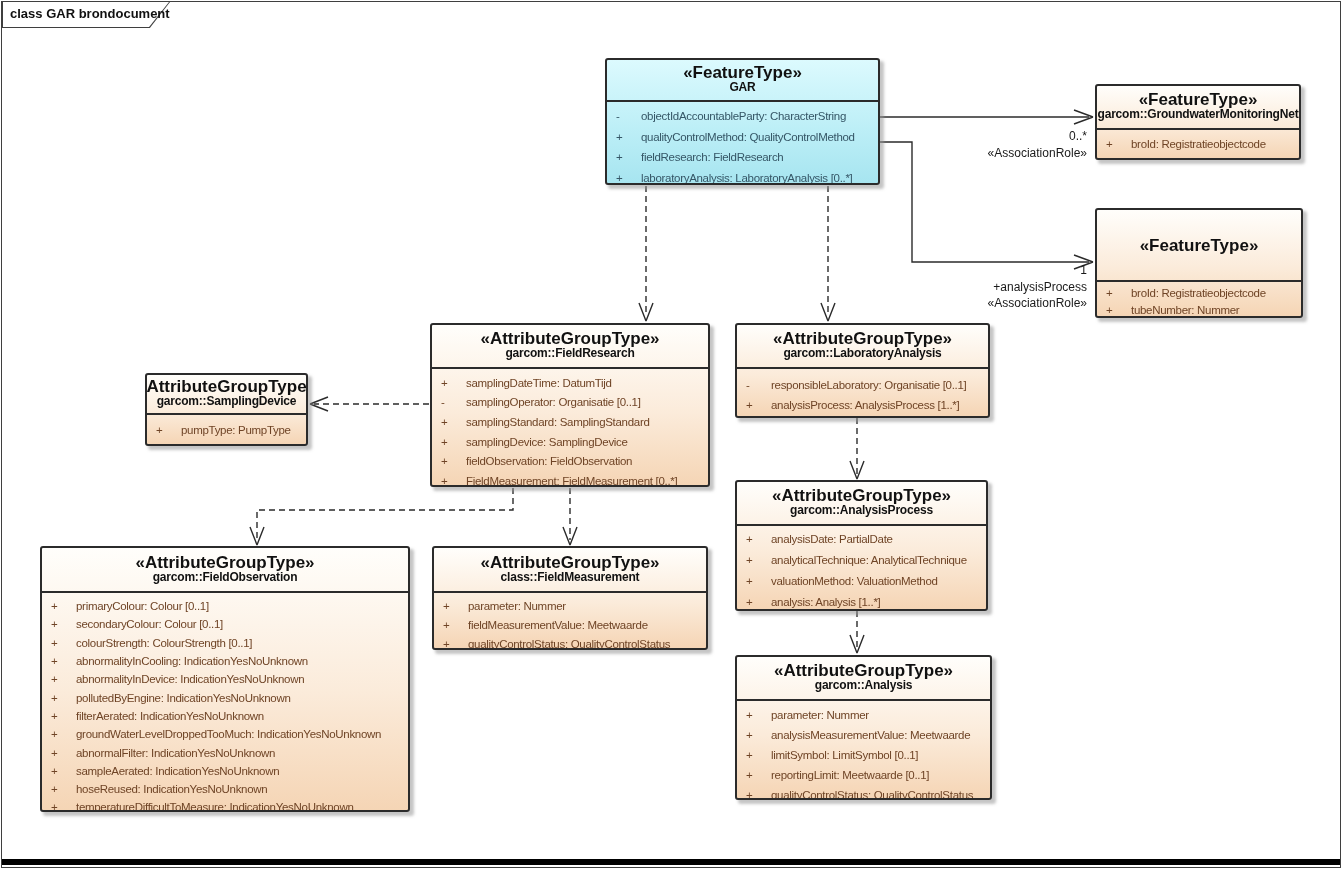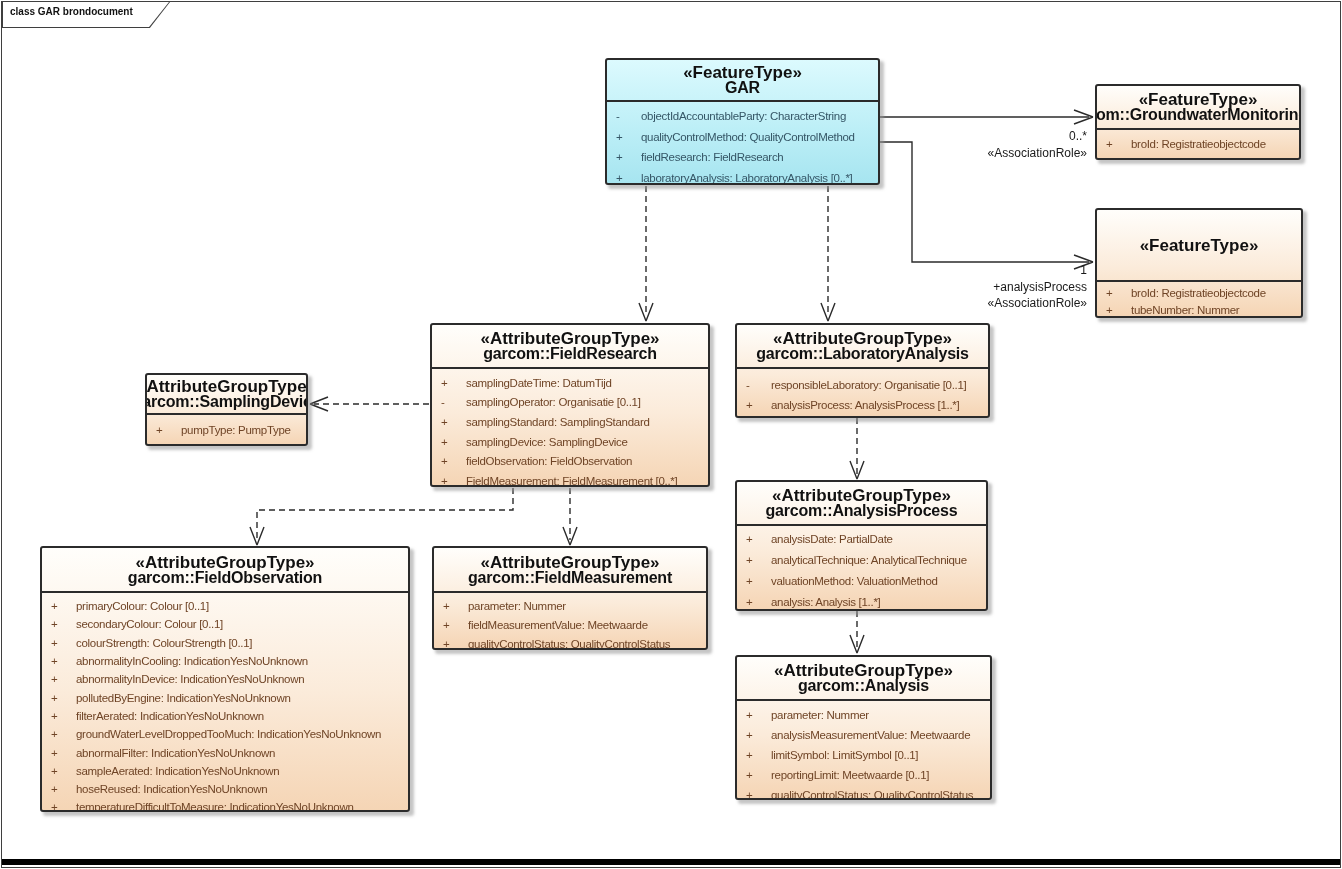--- a/index.html
+++ b/index.html
@@ -5,32 +5,32 @@
   html,body{margin:0;padding:0;background:#fff;}
   body{font-family:"Liberation Sans", sans-serif;}
   #canvas{position:relative;width:1342px;height:869px;background:#fff;overflow:hidden;}
   #frame{position:absolute;inset:1px;border:1px solid #3f3f3f;}
   #bottom-bar{position:absolute;left:2px;right:2px;top:859px;height:6px;background:#000;}
   #diagram-tab{position:absolute;left:2px;top:2px;width:168px;height:26px;}
   #diagram-tab .tab-shape{position:absolute;inset:0;background:#3f3f3f;
      clip-path:polygon(0 0,100% 0,88% 100%,0 100%);}
   #diagram-tab .tab-inner{position:absolute;left:1px;top:0;right:1px;bottom:1px;background:#fff;
      clip-path:polygon(0 0,100% 0,88% 100%,0 100%);}
-  #diagram-tab .tab-label{position:absolute;left:8px;top:4px;font-size:10px;font-weight:700;color:#111;white-space:nowrap;}
+  #diagram-tab .tab-label{position:absolute;left:8px;top:4px;font-size:13px;font-weight:700;color:#111;white-space:nowrap;}
 
   svg.overlay{position:absolute;left:0;top:0;z-index:1;}
 
   .uml-class{position:absolute;z-index:2;box-sizing:border-box;border:2px solid #2b2b2b;border-radius:3px;
      box-shadow:3.5px 3.5px 3px rgba(150,150,150,.55);overflow:hidden;}
   .uml-class.cyan{background:linear-gradient(to bottom,#DCFAFE 0%,#BDEFF7 55%,#A7E5F0 100%);}
   .uml-class.peach{background:linear-gradient(to bottom,#FFFEFB 0%,#FBEBDA 55%,#F5D5B5 100%);}
   .hdr{box-sizing:border-box;border-bottom:2px solid #2b2b2b;display:flex;flex-direction:column;
      align-items:center;justify-content:center;padding:2px 2px;}
   .stereotype{font-size:17px;font-weight:700;color:#111;line-height:15px;white-space:nowrap;}
-  .cname{font-size:16px;font-weight:700;color:#111;line-height:15px;text-align:center;white-space:pre-line;letter-spacing:-.2px;}
+  .cname{font-size:12px;font-weight:700;color:#111;line-height:15px;text-align:center;white-space:pre-line;letter-spacing:-.2px;}
   .attrs{padding-top:4px;overflow:hidden;}
   .arow{display:flex;align-items:center;height:var(--rh,20px);white-space:nowrap;
      font-size:11.5px;letter-spacing:-.3px;color:var(--txt,#6f4426);}
   .arow .vis{width:18px;padding-left:9px;flex:0 0 auto;}
   .arow .atext{flex:0 0 auto;padding-left:7px;}
 
   .conn-labels{position:absolute;z-index:3;text-align:right;font-size:12px;color:#1a1a1a;line-height:16.5px;white-space:nowrap;}
 </style>
 </head>
 <body>
@@ -257,21 +257,21 @@
         <div class="arow">
           <span class="vis">+</span>
           <span class="atext">temperatureDifficultToMeasure: IndicationYesNoUnknown</span>
         </div>
       </div>
   </div>
 
   <div class="uml-class peach" style="left:432px;top:546px;width:276px;height:104px;--rh:19.3px;">
     <div class="hdr" style="height:45px">
       <div class="stereotype">«AttributeGroupType»</div>
-      <div class="cname">garcom::FieldMeasurement</div>
+      <div class="cname">class::FieldMeasurement</div>
     </div>
     <div class="attrs" style="padding-top:3px">
         <div class="arow">
           <span class="vis">+</span>
           <span class="atext">parameter: Nummer</span>
         </div>
         <div class="arow">
           <span class="vis">+</span>
           <span class="atext">fieldMeasurementValue: Meetwaarde</span>
         </div>

